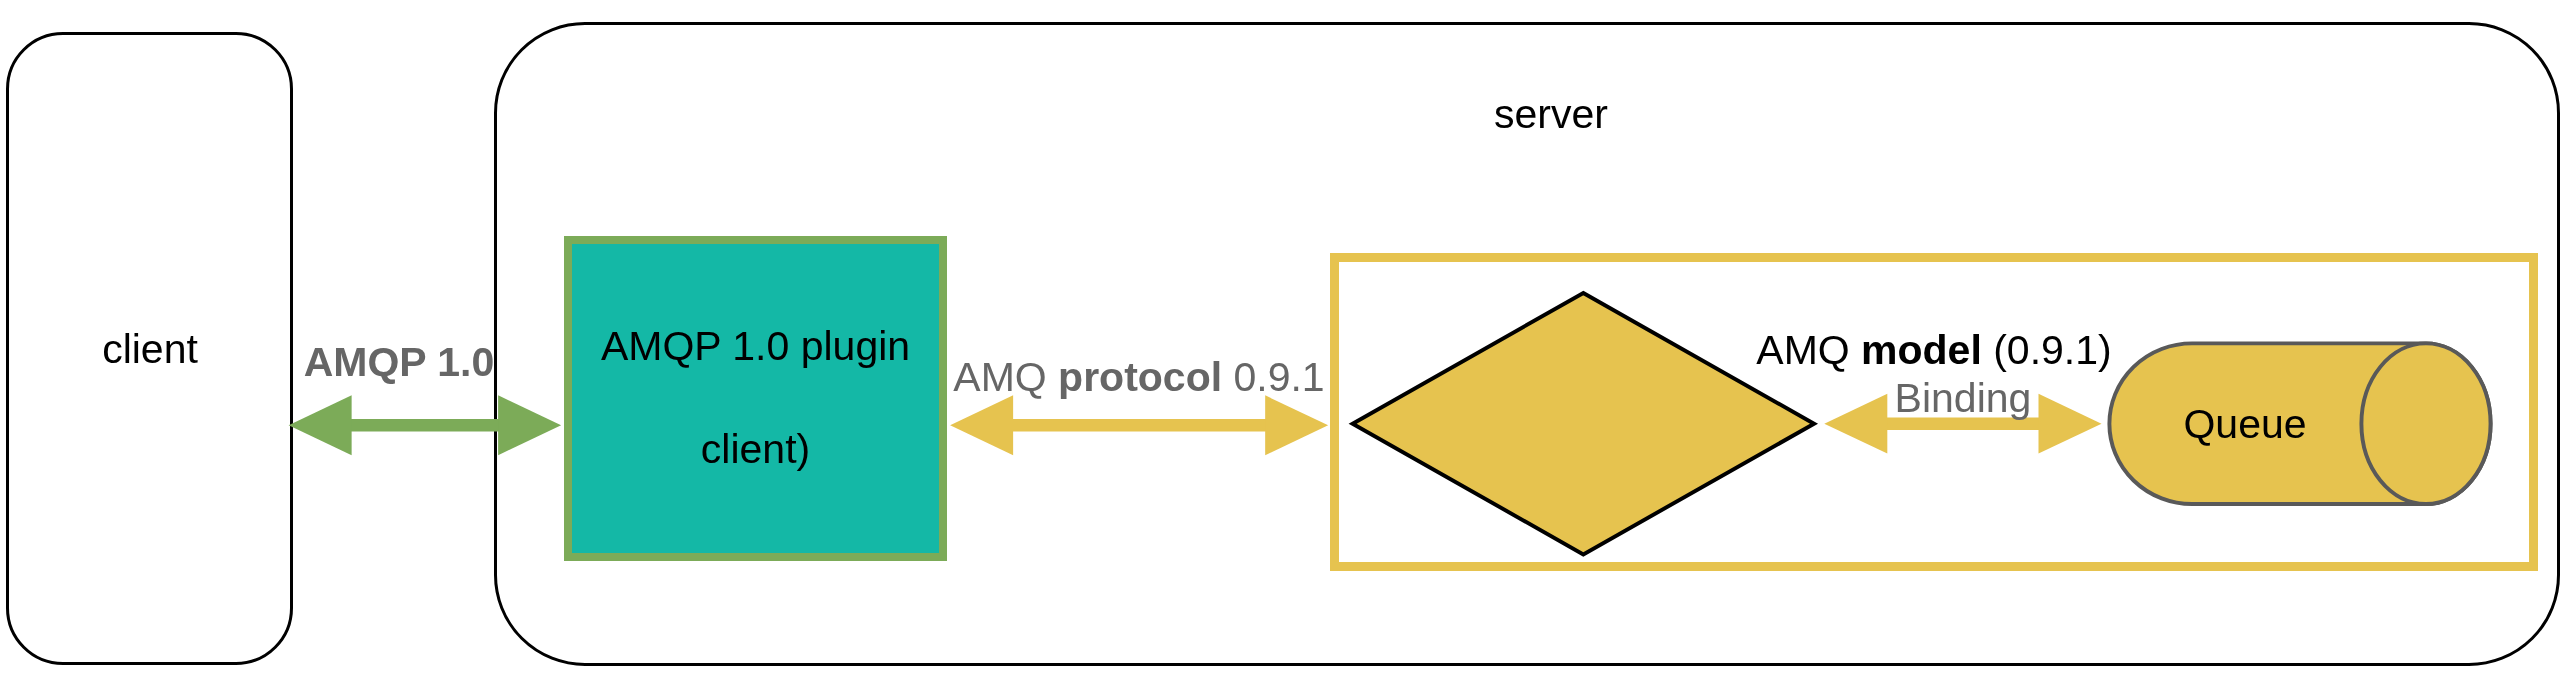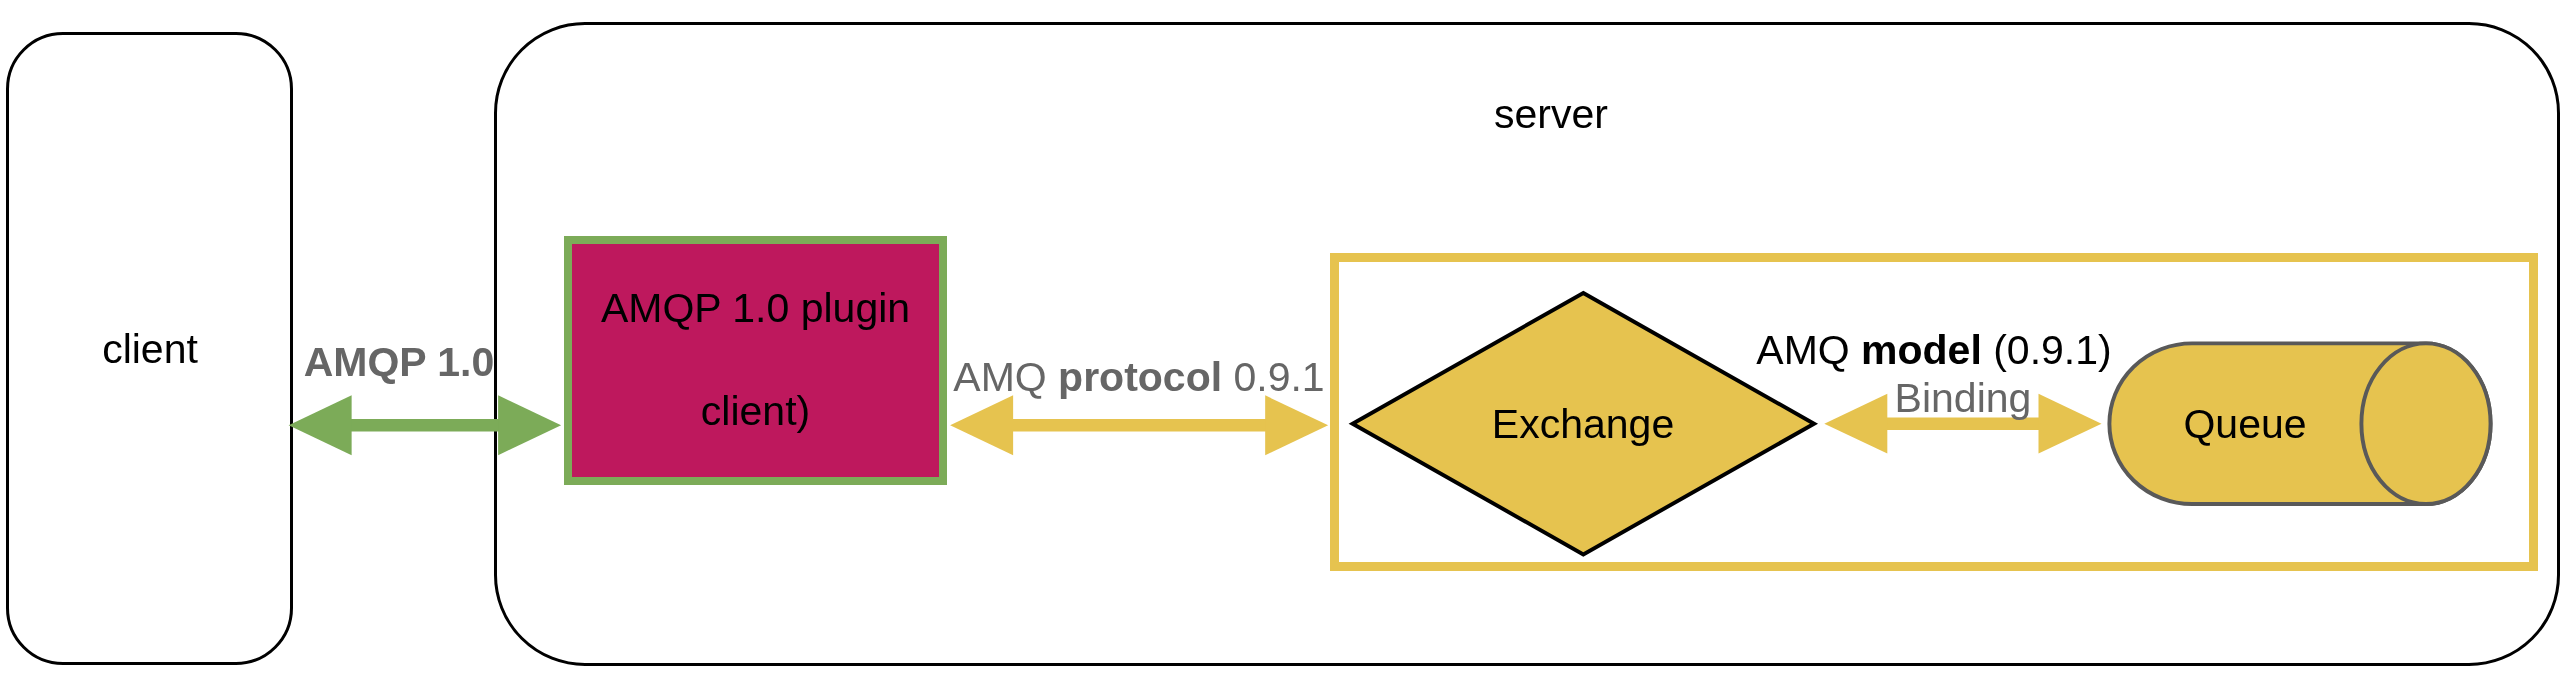--- a/index.html
+++ b/index.html
@@ -16,23 +16,23 @@
     left: 6.3px; top: 31.5px; width: 287px; height: 633px;
     border: 3.2px solid var(--outline-black, #000);
     border-radius: 57px;
   }
   .server-box {
     left: 494px; top: 22px; width: 2066px; height: 644px;
     border: 3.2px solid var(--outline-black, #000);
     border-radius: 91px;
   }
   .plugin-box {
-    left: 564px; top: 236px; width: 383px; height: 249px;
+    left: 564px; top: 236px; width: 383px; height: 325px;
     border: 8.7px solid var(--green, #7cab58);
-    background: #be185d;
+    background: #14b8a6;
     display: flex; flex-direction: column;
     align-items: center; justify-content: center;
     text-align: center;
   }
   .model-box {
     left: 1330px; top: 253px; width: 1208px; height: 318px;
     border: 9.5px solid var(--yellow, #e6c34f);
   }
   svg.shapes { position: absolute; left: 0; top: 0; }
   .arrow-shaft-green { stroke: var(--green, #7cab58); stroke-width: 16; }
@@ -106,18 +106,17 @@
   <div class="label gray" style="left:1139px; top:377px;text-align:center;">
     <span>AMQ </span><span class="bold">protocol</span><span> 0.9.1</span>
   </div>
 
   <div class="label" style="left:1934px; top:350px;">
     <span>AMQ </span><span class="bold">model</span><span> (0.9.1)</span>
   </div>
 
   <div class="label gray" style="left:1963px; top:398px;">Binding</div>
 
-  <div class="label" style="left:1583px; top:424px;">Exchange</div>
 
   <div class="label" style="left:2245px; top:424px;">Queue</div>
 
 </div>
 
 
 </body></html>

